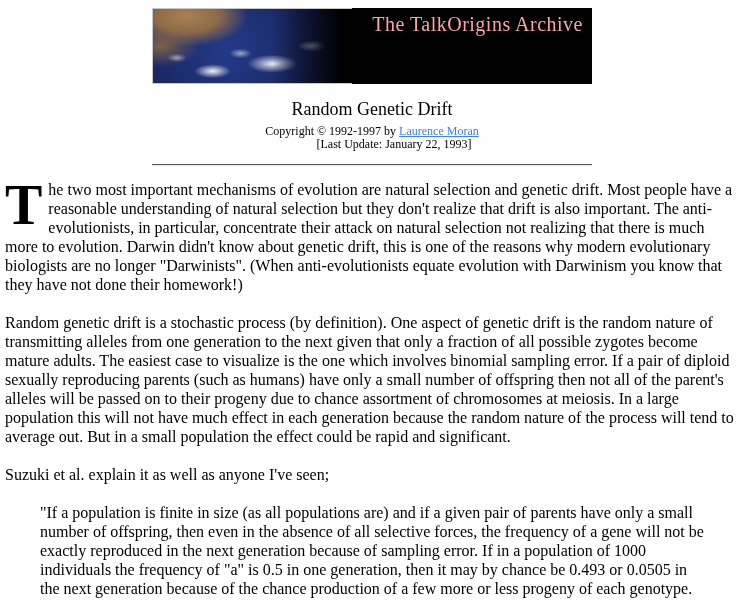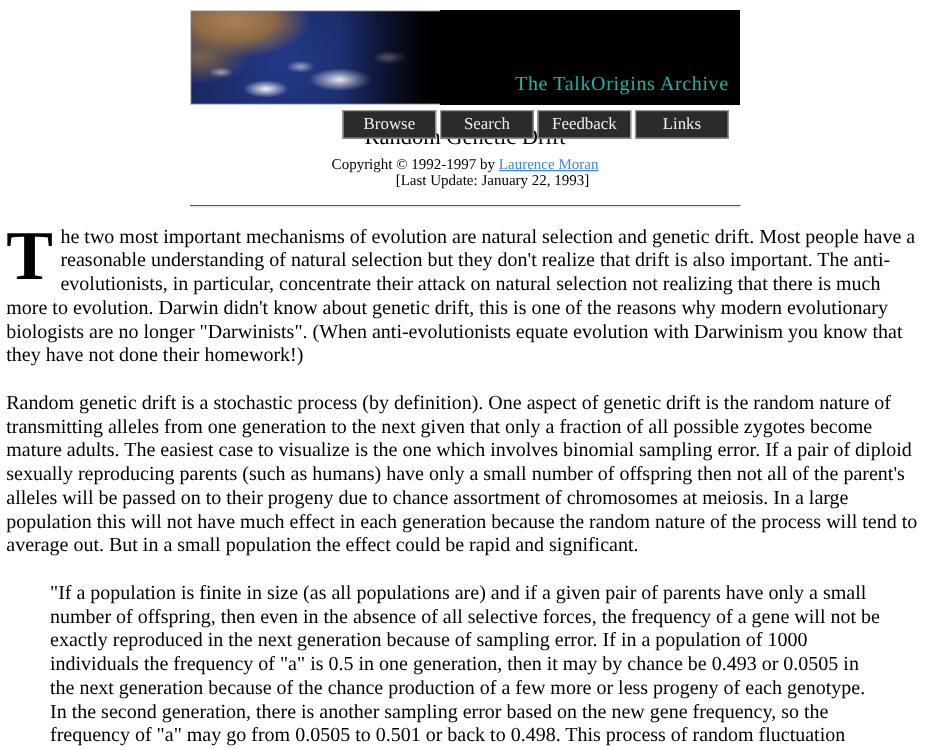--- a/index.html
+++ b/index.html
@@ -41,26 +41,25 @@
       radial-gradient(ellipse 55px 30px at 4% 50%, #7d6248 0%, rgba(125,98,72,0) 70%),
       radial-gradient(circle 160px at 38% 55%, #243a88 0%, #18265f 55%, #0b1335 100%);
     background-color: #0b1335;
   }
   .banner-right {
     position: absolute;
     top: 3px; right: 9px;
     text-align: right;
   }
   .banner-title {
-    color: #14b8a6;
-    font-size: 16px;
+    color: #fca5a5;
+    font-size: 20px;
     line-height: 26px;
     letter-spacing: 0.5px;
     white-space: nowrap;
-    margin-top: 44px;
   }
   .banner-subtitle {
     color: #f2f2f2;
     font-size: 13.5px;
     line-height: 15px;
     white-space: nowrap;
   }
   .banner-nav {
     display: flex;
     justify-content: flex-end;
@@ -138,36 +137,31 @@
     margin: 19px 35px 0 35px;
   }
 </style>
 </head>
 <body>
 
 <div class="banner">
   <div class="earth"></div>
   <div class="banner-right">
     <div class="banner-title">The TalkOrigins Archive</div>
-    <div class="banner-nav">
-      <span class="nav-button">Browse</span>
-      <span class="nav-button">Search</span>
-      <span class="nav-button">Feedback</span>
-      <span class="nav-button">Links</span>
-    </div>
   </div>
 </div>
 
 <div class="page-title">Random Genetic Drift</div>
 
 <div class="copyright-line">
   <span>Copyright © 1992-1997 by </span><a>Laurence Moran</a>
 </div>
 
 <div class="last-update">[Last Update: January 22, 1993]</div>
 
 <hr class="section-divider">
 
 <div class="article-body">
   <p><span class="dropcap">T</span><span>he two most important mechanisms of evolution are natural selection and genetic drift. Most people have a reasonable understanding of natural selection but they don't realize that drift is also important. The anti- evolutionists, in particular, concentrate their attack on natural selection not realizing that there is much more to evolution. Darwin didn't know about genetic drift, this is one of the reasons why modern evolutionary biologists are no longer "Darwinists". (When anti-evolutionists equate evolution with Darwinism you know that they have not done their homework!)</span></p>
   <p>Random genetic drift is a stochastic process (by definition). One aspect of genetic drift is the random nature of transmitting alleles from one generation to the next given that only a fraction of all possible zygotes become mature adults. The easiest case to visualize is the one which involves binomial sampling error. If a pair of diploid sexually reproducing parents (such as humans) have only a small number of offspring then not all of the parent's alleles will be passed on to their progeny due to chance assortment of chromosomes at meiosis. In a large population this will not have much effect in each generation because the random nature of the process will tend to average out. But in a small population the effect could be rapid and significant.</p>
+  <p>Suzuki et al. explain it as well as anyone I've seen;</p>
   <blockquote class="quote">"If a population is finite in size (as all populations are) and if a given pair of parents have only a small number of offspring, then even in the absence of all selective forces, the frequency of a gene will not be exactly reproduced in the next generation because of sampling error. If in a population of 1000 individuals the frequency of "a" is 0.5 in one generation, then it may by chance be 0.493 or 0.0505 in the next generation because of the chance production of a few more or less progeny of each genotype. In the second generation, there is another sampling error based on the new gene frequency, so the frequency of "a" may go from 0.0505 to 0.501 or back to 0.498. This process of random fluctuation continues generation after generation, with no force pushing the frequency back to its initial state because the population has no "genetic memory" of its state many generations ago. Each generation is an independent event. The final result of this random change in allele frequency is that the population eventually drifts to p=1 or p=0. After this point, no further change is possible; the population has become homozygous. A different population, isolated from the first, also undergoes this random genetic drift, but it may become homozygous for allele "A", whereas the first population has become homozygous for allele "a". As time goes on, isolated populations diverge from each other, each losing heterozygosity. The variation originally present within populations now appears as variation between populations." (Suzuki, D.T., Griffiths, A.J.F., Miller, J.H. and Lewontin, R.C. in An Introduction to Genetic Analysis 4th ed. W.H. Freeman 1989 p.704)</blockquote>
 </div>
 
 </body></html>

